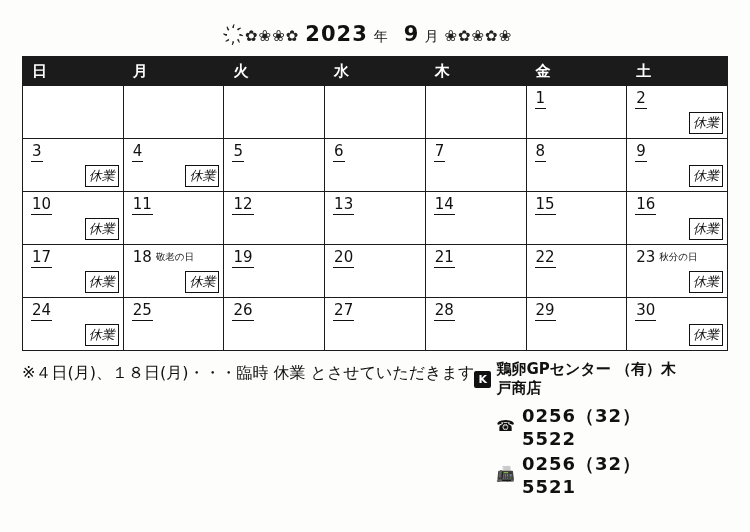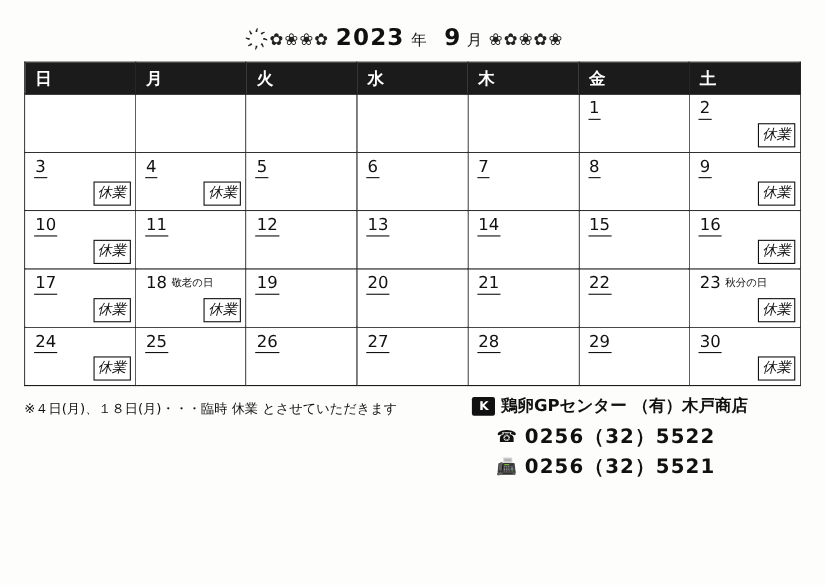--- a/index.html
+++ b/index.html
@@ -118,21 +118,21 @@
   }
   .empty-cell { background: #e9e9e9; }
 
   
   .footer {
     display: flex;
     justify-content: space-between;
     margin: 9px 22px 0 22px;
   }
   .foot-left {
-    font-size: 12px;
+    font-size: 16px;
     font-family: "DejaVu Sans", sans-serif;
     padding-top: 3px;
     white-space: nowrap;
   }
   .foot-right {
     font-family: "DejaVu Sans", sans-serif;
     text-align: left;
     padding-right: 48px;
   }
   .foot-right .line1 {

